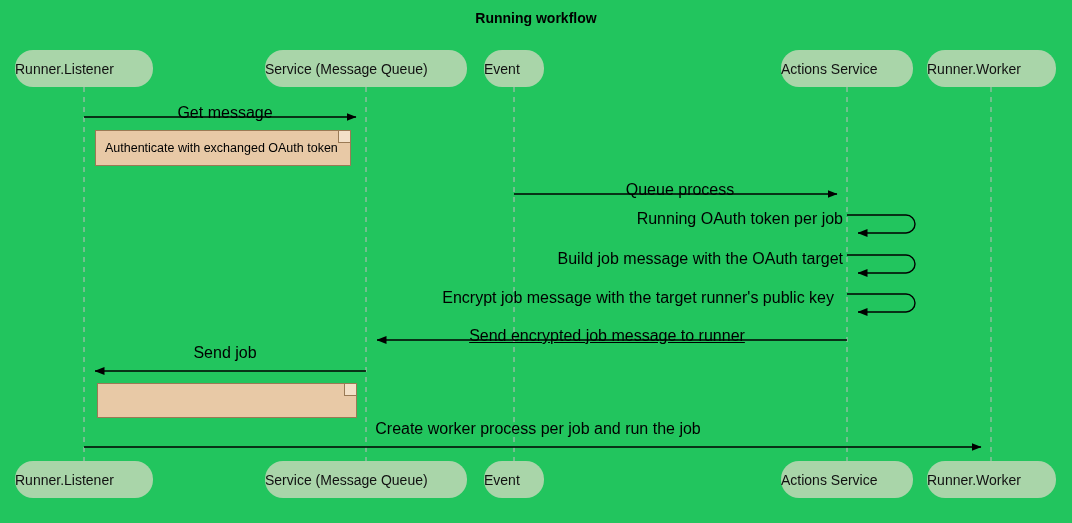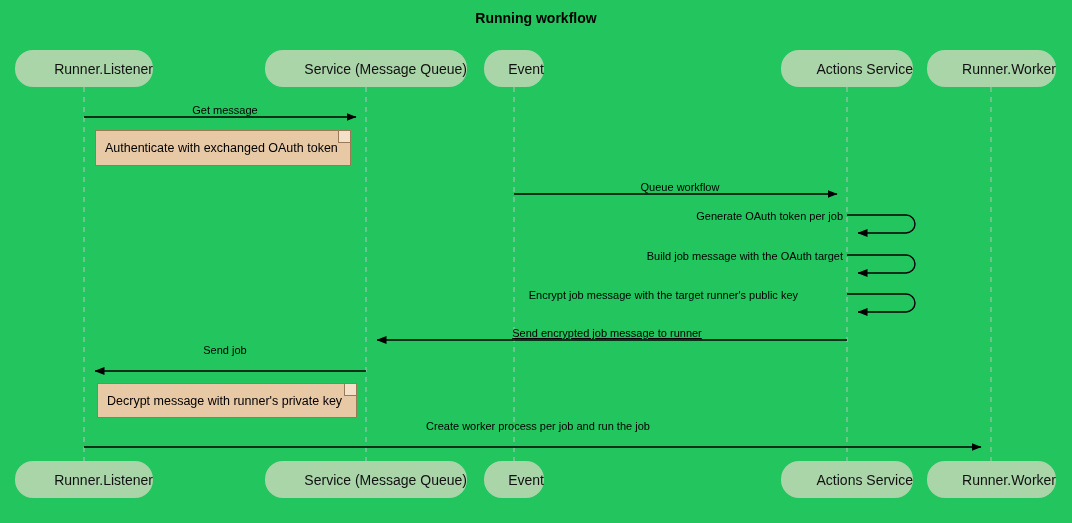--- a/index.html
+++ b/index.html
@@ -37,21 +37,21 @@
     color: #000000;
     white-space: nowrap;
   }
   .participant-box {
     position: absolute;
     box-sizing: border-box;
     background: #a9d5a9;
     border-radius: 18px;
     display: flex;
     align-items: center;
-    justify-content: flex-end;
+    justify-content: flex-start;
     font-size: 14px;
     font-family: "Liberation Sans", sans-serif;
     color: #111111;
     white-space: nowrap;
     height: 37px;
   }
   .note-box {
     position: absolute;
     box-sizing: border-box;
     background: #e8c9a6;
@@ -70,21 +70,21 @@
     top: 0;
     right: 0;
     width: 11px;
     height: 11px;
     background: #f3e0c8;
     border-left: 1px solid #9a7a55;
     border-bottom: 1px solid #9a7a55;
   }
   .msg-label {
     position: absolute;
-    font-size: 11px;
+    font-size: 16px;
     font-family: "Liberation Sans", sans-serif;
     color: #000000;
     white-space: nowrap;
     text-align: center;
     transform: translateX(-50%);
   }
   .msg-label.right-anchored {
     transform: translateX(-100%);
     text-align: right;
   }
@@ -157,28 +157,27 @@
       <div class="participant-box" style="left: 927px; top: 461px; width: 129px; height: 37px;">
         <span>Runner.Worker</span>
       </div>
     </div>
   <div id="notes-layer">
       <div class="note-box" style="left: 95px; top: 130px; width: 256px; height: 36px; text-align: right;">
         <span>Authenticate with exchanged OAuth token</span>
         <span class="note-fold"></span>
       </div>
       <div class="note-box" style="left: 97px; top: 383px; width: 260px; height: 35px;">
-        <span>Decrypt message with runner's private key</span>
         <span class="note-fold"></span>
       </div>
     </div>
   <div id="labels-layer">
       <div class="msg-label" style="left: 225px; top: 104px;">Get message</div>
-      <div class="msg-label" style="left: 680px; top: 181px;">Queue workflow</div>
-      <div class="msg-label right-anchored" style="left: 843px; top: 210px;">Generate OAuth token per job</div>
+      <div class="msg-label" style="left: 680px; top: 181px;">Queue process</div>
+      <div class="msg-label right-anchored" style="left: 843px; top: 210px;">Running OAuth token per job</div>
       <div class="msg-label right-anchored" style="left: 843px; top: 250px;">Build job message with the OAuth target</div>
-      <div class="msg-label right-anchored" style="left: 798px; top: 289px;">Encrypt job message with the target runner's public key</div>
+      <div class="msg-label right-anchored" style="left: 834px; top: 289px;">Encrypt job message with the target runner's public key</div>
       <div class="msg-label" style="left: 607px; top: 327px; text-decoration: underline;">Send encrypted job message to runner</div>
       <div class="msg-label" style="left: 225px; top: 344px;">Send job</div>
       <div class="msg-label" style="left: 538px; top: 420px;">Create worker process per job and run the job</div>
     </div>
 
 </div>
 
 </body></html>

